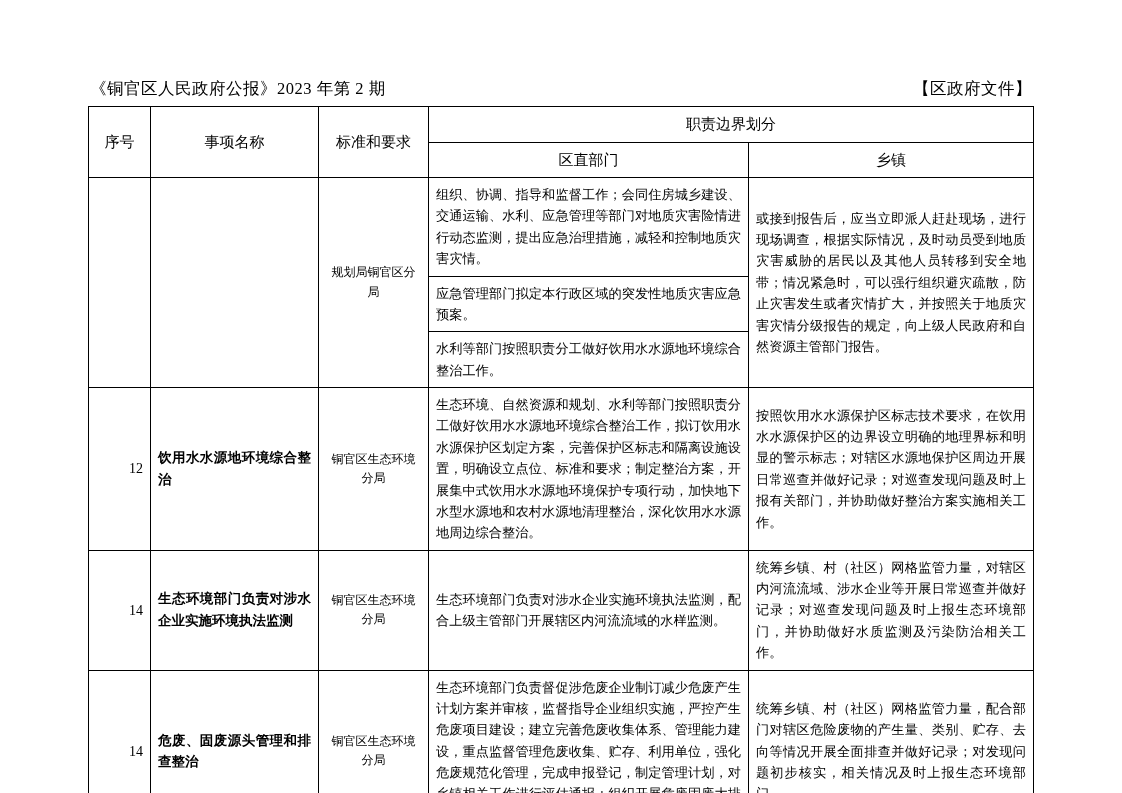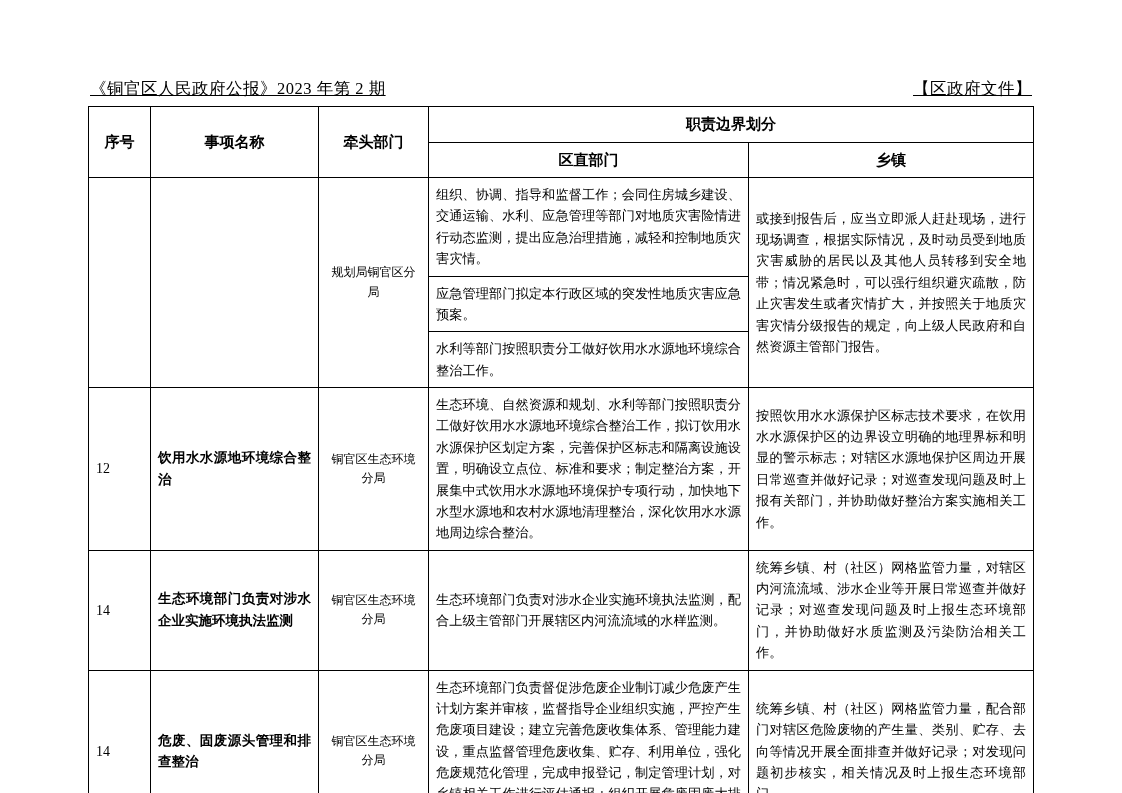--- a/index.html
+++ b/index.html
@@ -20,21 +20,20 @@
     height: 793px;
     box-sizing: border-box;
     padding: 70px 88px 0 88px;
   }
   .header {
     display: flex;
     justify-content: space-between;
     align-items: baseline;
     font-size: 16.5px;
     padding: 0 2px 6px 2px;
-    text-decoration: underline;
   }
   .header-left {
     letter-spacing: 0.5px;
   }
   .header-right {
     letter-spacing: 0.5px;
     margin-top: 8px;
   }
   table.doc-table {
     width: 100%;
@@ -45,32 +44,32 @@
   }
   table.doc-table th,
   table.doc-table td {
     border: 1px solid #000000;
     vertical-align: middle;
     padding: 6px 7px;
     box-sizing: border-box;
   }
   thead th {
     text-align: center;
-    font-weight: bold;
+    font-weight: normal;
     font-size: 15px;
     padding: 7px 4px;
   }
   .col-no      { width: 62px; }
   .col-name    { width: 168px; }
   .col-lead    { width: 110px; }
   .col-district{ width: 320px; }
   .col-town    { width: auto; }
 
   td.c-no {
-    text-align: left;
+    text-align: right;
     font-size: 14px;
   }
   td.c-name {
     text-align: justify;
     text-align-last: left;
     font-size: 13.5px;
     line-height: 1.6;
     font-weight: bold;
   }
   td.c-lead {
@@ -111,21 +110,21 @@
       <col class="col-no">
       <col class="col-name">
       <col class="col-lead">
       <col class="col-district">
       <col class="col-town">
     </colgroup>
     <thead>
       <tr>
         <th rowspan="2">序号</th>
         <th rowspan="2">事项名称</th>
-        <th rowspan="2">牵头部门</th>
+        <th rowspan="2">标准和要求</th>
         <th colspan="2">职责边界划分</th>
       </tr>
       <tr>
         <th>区直部门</th>
         <th>乡镇</th>
       </tr>
     </thead>
     <tbody>
 
       <tr>

